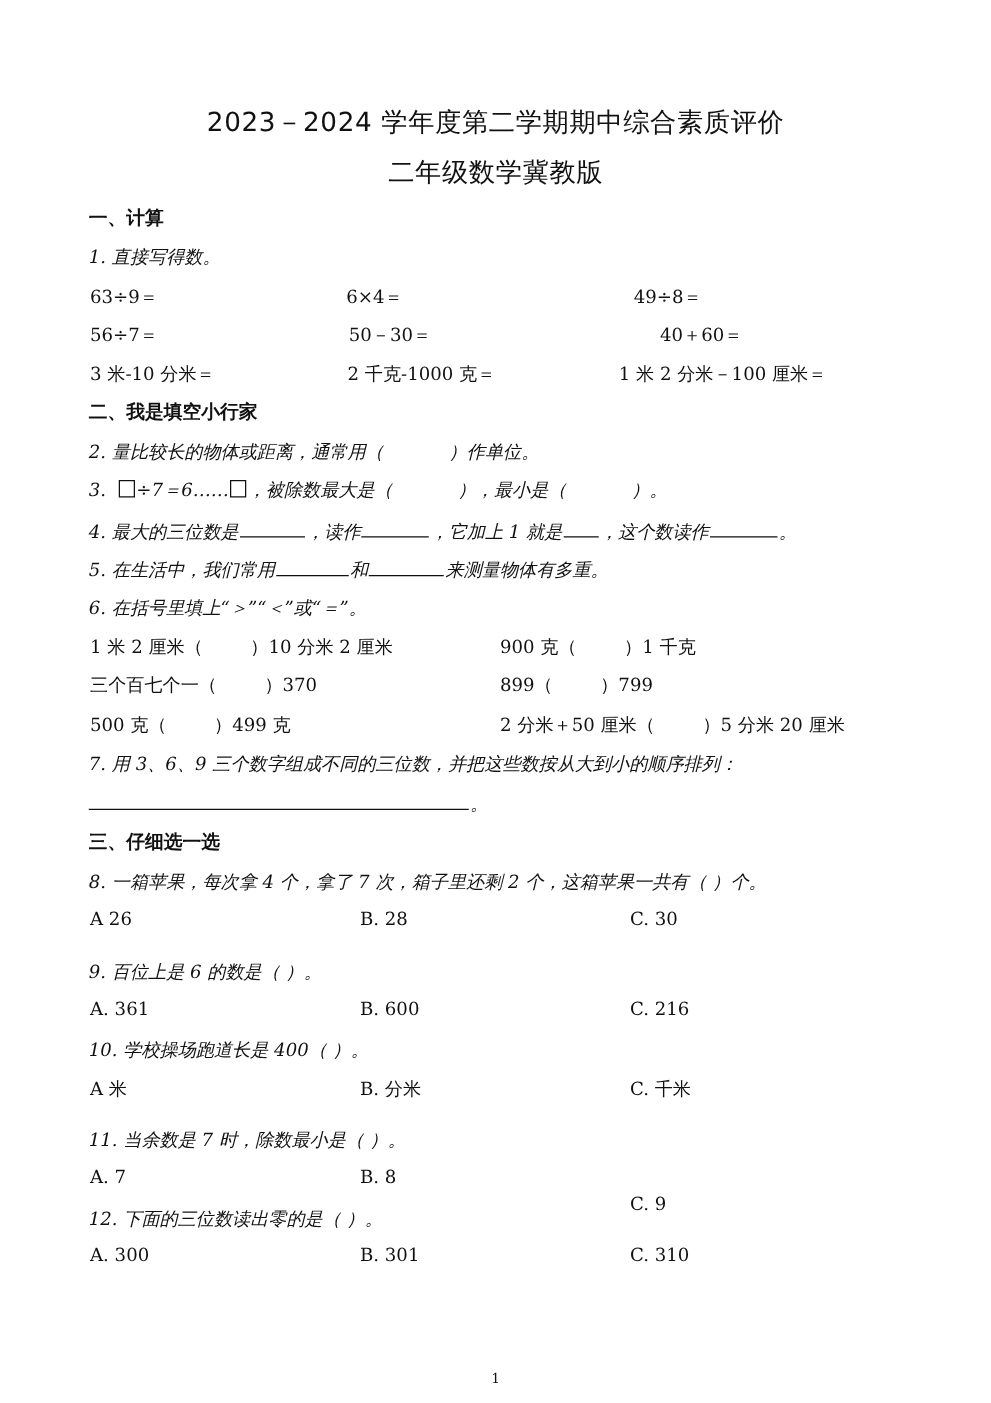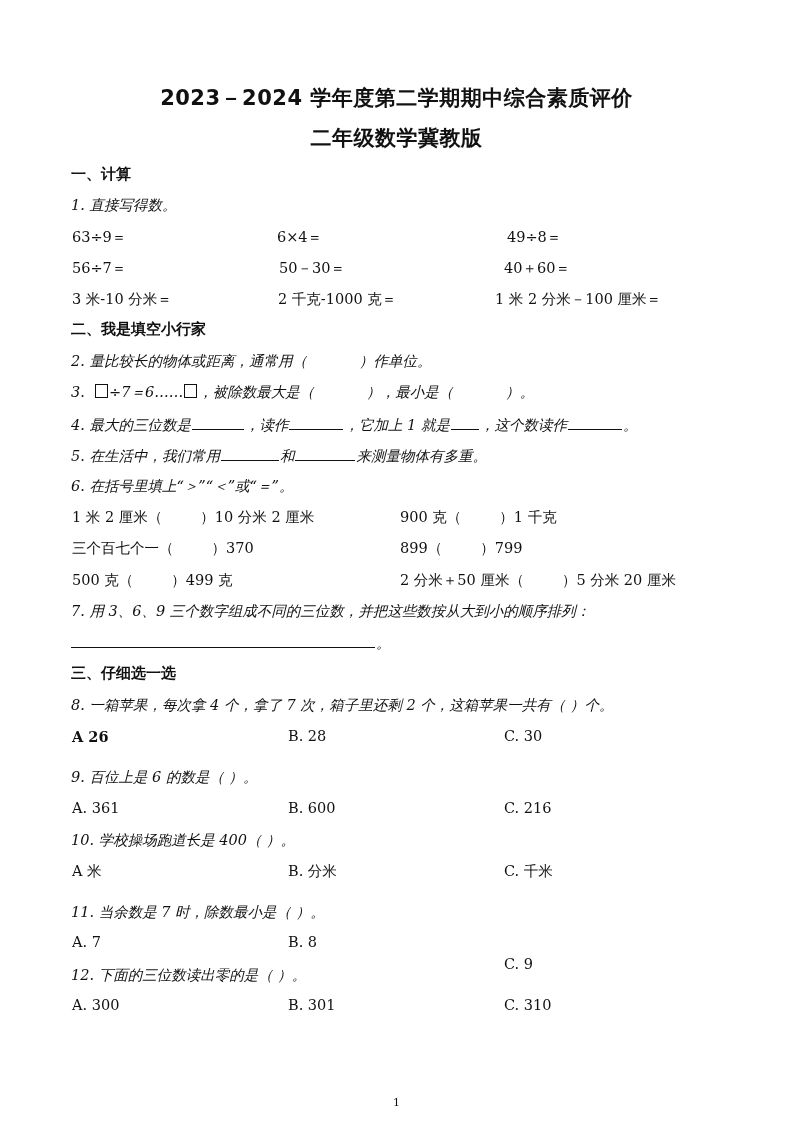--- a/index.html
+++ b/index.html
@@ -5,21 +5,21 @@
   html, body { margin: 0; padding: 0; background: #ffffff; }
   body {
     width: 793px; height: 1122px; position: relative; overflow: hidden;
     font-family: "DejaVu Serif", "Liberation Serif", serif;
     color: #111111;
   }
   .abs { position: absolute; white-space: nowrap; }
   .title {
     left: 0; width: 793px; text-align: center;
     font-family: "DejaVu Sans", "Liberation Sans", sans-serif;
-    font-weight: bold; font-size: 21px; letter-spacing: 0.5px;
+    font-weight: normal; font-size: 21px; letter-spacing: 0.5px;
   }
   .section {
     left: 71px; font-family: "DejaVu Sans", "Liberation Sans", sans-serif;
     font-weight: bold; font-size: 15px;
   }
   .line { left: 71px; font-size: 14.5px; font-style: italic; }
   .col { font-size: 14.5px; }
   .blank {
     display: inline-block; border-bottom: 1.5px solid #111; height: 14px;
     vertical-align: baseline; margin: 0 1px;
@@ -38,21 +38,21 @@
 <div class="abs title" style="top:124px;">二年级数学冀教版</div>
 
 <div class="abs section" style="top:165px;">一、计算</div>
 <div class="abs line" style="top:196px;">1.  直接写得数。</div>
 
 <div class="abs col" style="top:228px; left:72px;">63÷9＝</div>
 <div class="abs col" style="top:228px; left:277px;">6×4＝</div>
 <div class="abs col" style="top:228px; left:507px;">49÷8＝</div>
 <div class="abs col" style="top:259px; left:72px;">56÷7＝</div>
 <div class="abs col" style="top:259px; left:279px;">50－30＝</div>
-<div class="abs col" style="top:259px; left:504px;">40＋60＝</div>
+<div class="abs col" style="top:259px; left:528px;">40＋60＝</div>
 <div class="abs col" style="top:290px; left:72px;">3 米-10 分米＝</div>
 <div class="abs col" style="top:290px; left:278px;">2 千克-1000 克＝</div>
 <div class="abs col" style="top:290px; left:495px;">1 米 2 分米－100 厘米＝</div>
 
 <div class="abs section" style="top:320px;">二、我是填空小行家</div>
 
 <div class="abs line" style="top:352px;">
   <span>2.  量比较长的物体或距离，通常用（</span><span class="paren-gap" style="width:52px;"></span><span>）作单位。</span>
 </div>
 
@@ -76,21 +76,21 @@
 <div class="abs col" style="top:539px; left:400px;"><span>899（</span><span class="paren-gap" style="width:38px;"></span><span>）799</span></div>
 <div class="abs col" style="top:571px; left:72px;"><span>500 克（</span><span class="paren-gap" style="width:38px;"></span><span>）499 克</span></div>
 <div class="abs col" style="top:571px; left:400px;"><span>2 分米＋50 厘米（</span><span class="paren-gap" style="width:38px;"></span><span>）5 分米 20 厘米</span></div>
 
 <div class="abs line" style="top:602px;">7.  用 3、6、9 三个数字组成不同的三位数，并把这些数按从大到小的顺序排列：</div>
 <div class="abs line" style="top:633px;"><span class="blank" style="width:304px; margin-left:0;"></span><span>。</span></div>
 
 <div class="abs section" style="top:664px;">三、仔细选一选</div>
 
 <div class="abs line" style="top:696px;">8.  一箱苹果，每次拿 4 个，拿了 7 次，箱子里还剩 2 个，这箱苹果一共有（      ）个。</div>
-<div class="abs col" style="top:728px; left:72px;font-weight:bold;">A  26</div>
+<div class="abs col" style="top:728px; left:72px;">A  26</div>
 <div class="abs col" style="top:728px; left:288px;">B.  28</div>
 <div class="abs col" style="top:728px; left:504px;">C.  30</div>
 
 <div class="abs line" style="top:768px;">9.  百位上是 6 的数是（      ）。</div>
 <div class="abs col" style="top:800px; left:72px;">A.  361</div>
 <div class="abs col" style="top:800px; left:288px;text-align:center;">B.  600</div>
 <div class="abs col" style="top:800px; left:504px;">C.  216</div>
 
 <div class="abs line" style="top:831px;">10.  学校操场跑道长是 400（      ）。</div>
 <div class="abs col" style="top:862px; left:72px;">A  米</div>

